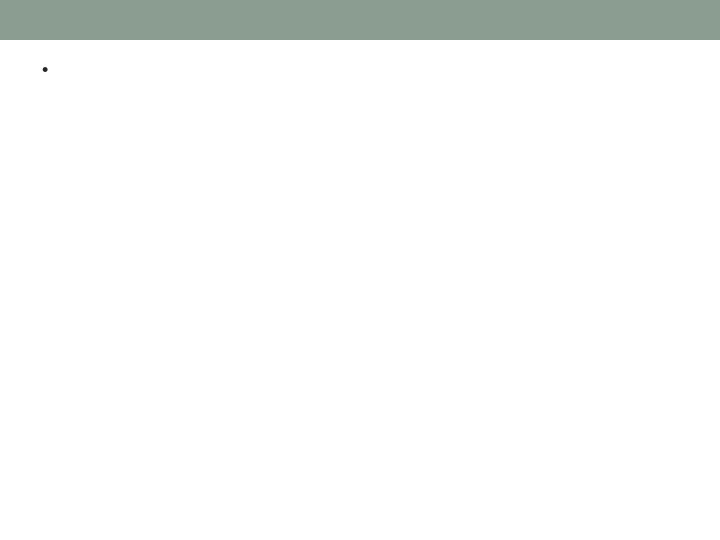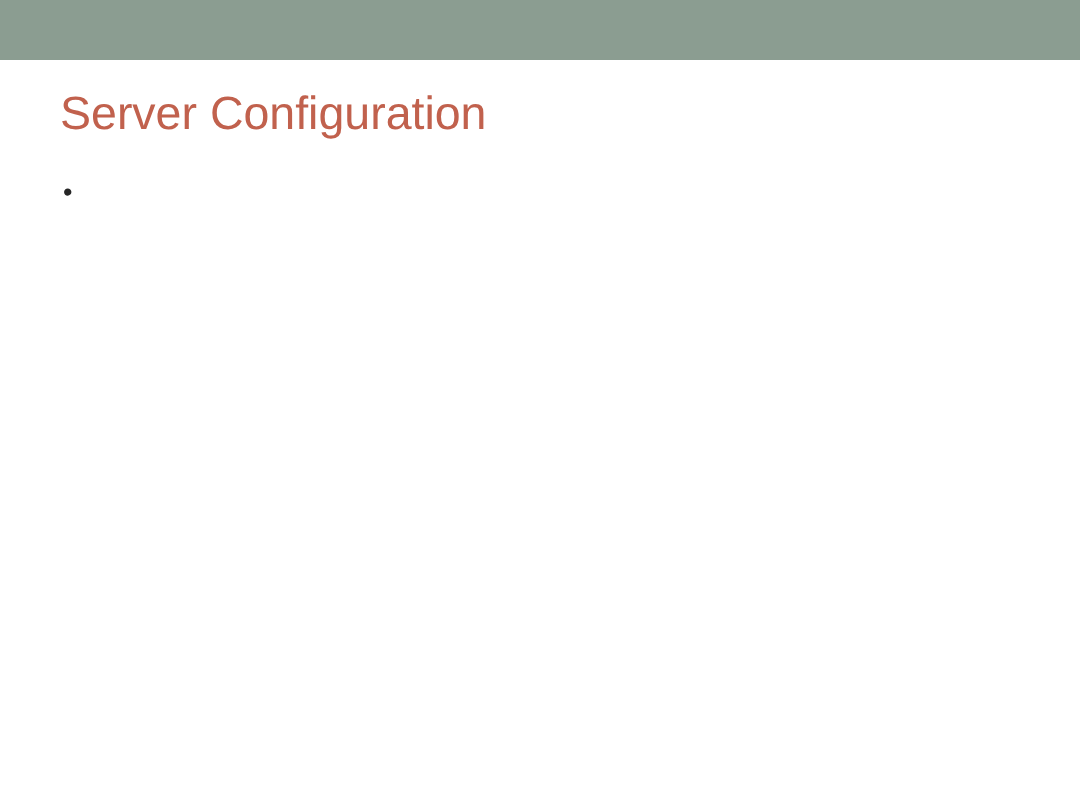--- a/index.html
+++ b/index.html
@@ -55,18 +55,17 @@
     .bullet-text {
       max-width: 560px;
     }
   </style>
 </head>
 <body>
 
 <div class="top-bar"></div>
 
 <div class="content">
-  <h1 class="title">Server Configuration</h1>
 
   <div class="bullet-row">
     <span class="bullet-dot">•</span>
   </div>
 </div>
 
 </body></html>

